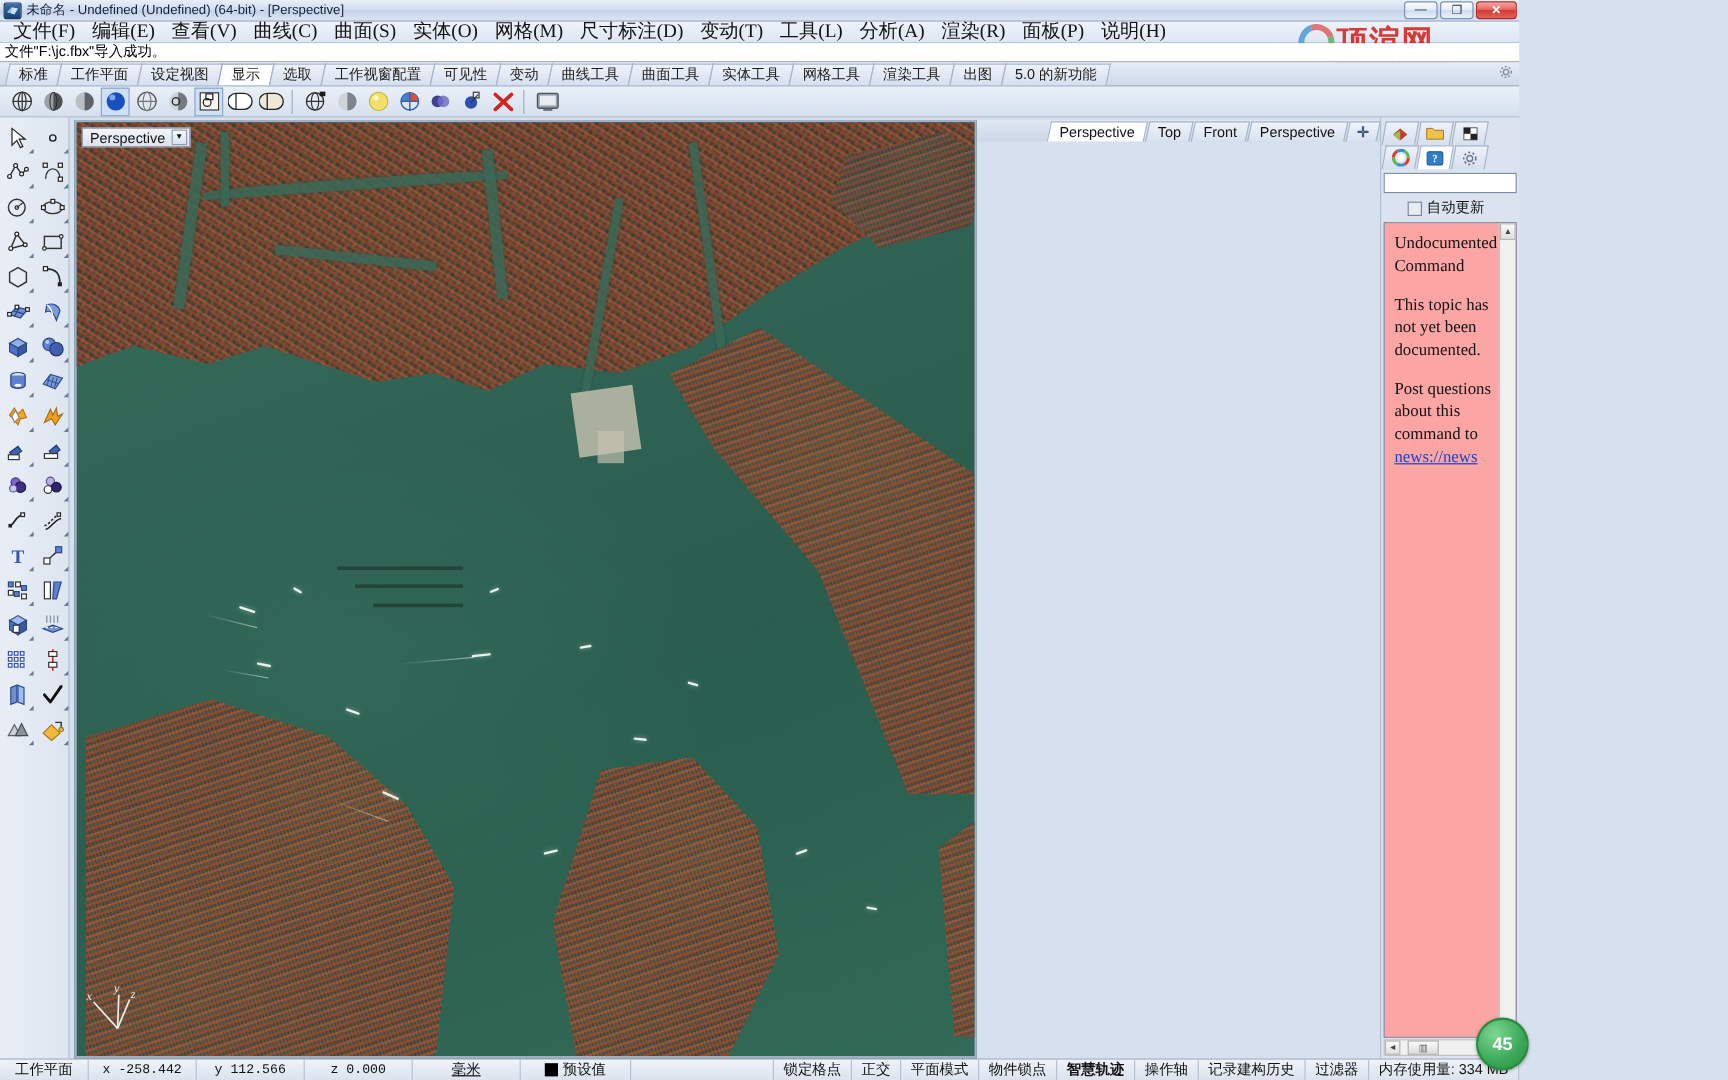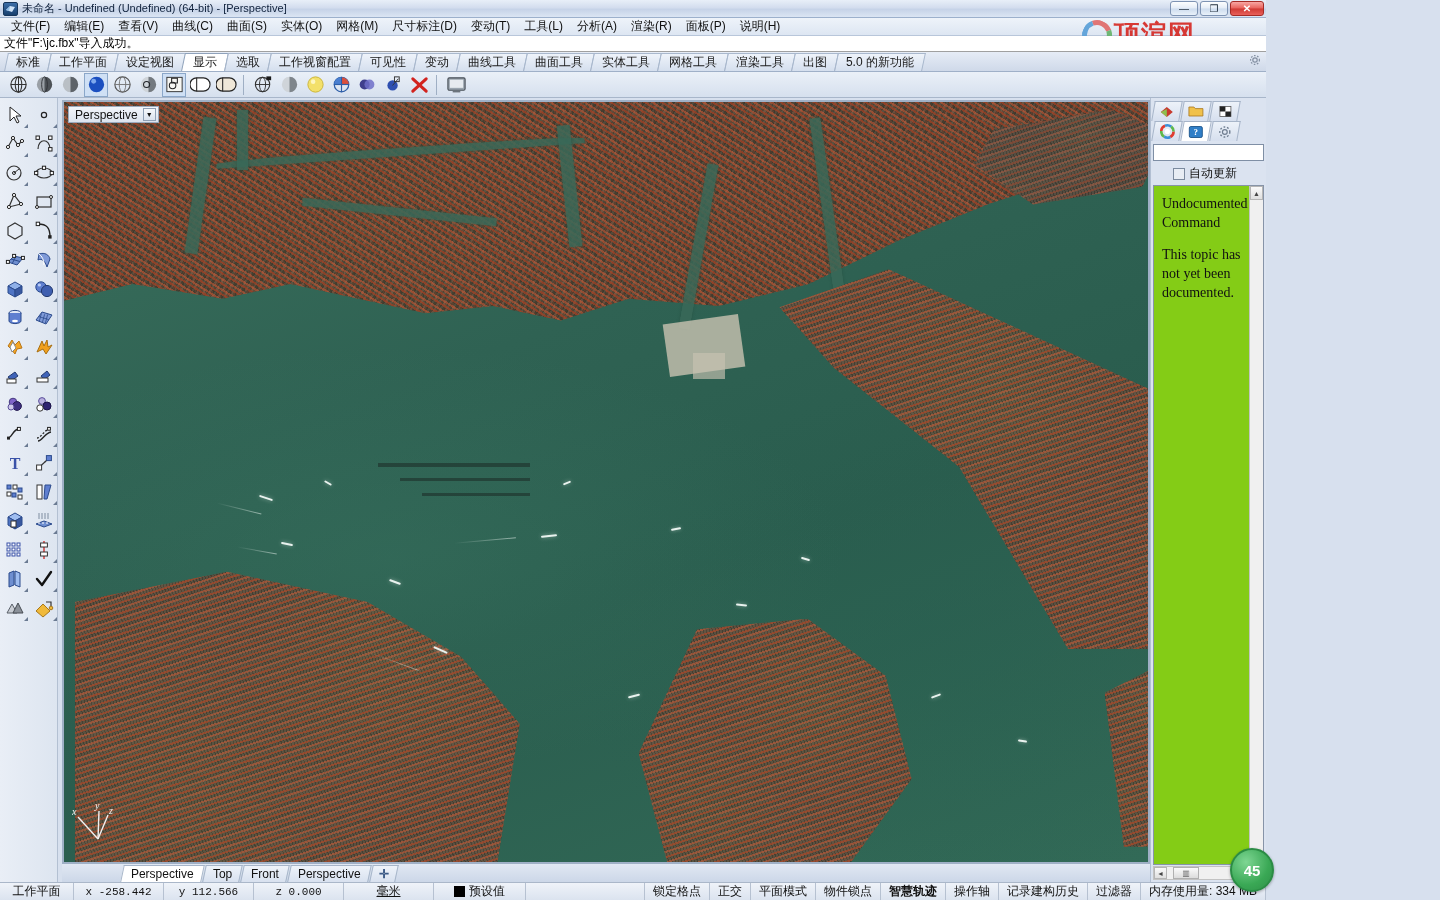--- a/index.html
+++ b/index.html
@@ -59,21 +59,21 @@
     color: #d9534f; letter-spacing: .5px;
   }
 
   
   .menubar {
     height: 18px; flex: 0 0 18px;
     background: linear-gradient(to bottom, #eef3fa, #dde6f2);
     display: flex; align-items: center; padding-left: 4px;
     border-bottom: 1px solid #b8c6da;
   }
-  .menu-item { padding: 1px 7px; font-size: 12px; color: #111; white-space: nowrap; cursor: default; }
+  .menu-item { padding: 1px 7px; font-size: 16px; color: #111; white-space: nowrap; cursor: default; font-family: Liberation Serif, serif; }
 
   
   .cmd-history {
     flex: 0 0 16px; height: 16px; background: #fff; border: 1px solid #a0a0a0;
     border-top: none; border-left: none; border-right: none;
     display: flex; align-items: center; padding-left: 4px;
     font-size: 12px; color: #000; position: relative;
   }
   .cmd-line {
     flex: 0 0 18px; height: 18px; background: #fff;
@@ -126,21 +126,21 @@
     display: grid; grid-template-columns: 29px 29px;
     align-content: start; padding-top: 2px;
   }
   .lbtn { width: 29px; height: 29px; display:flex; align-items:center; justify-content:center; position: relative; }
   .lbtn .corner {
     position: absolute; right: 1px; bottom: 1px;
     width: 0; height: 0; border-left: 4px solid transparent; border-bottom: 4px solid #6a7a92;
   }
 
   
-  .viewport-wrap { flex: 1 1 auto; display: flex; flex-direction: column; min-width: 0; padding: 2px 0 0 4px; }
+  .viewport-wrap { flex: 1 1 auto; display: flex; flex-direction: row; min-width: 0; padding: 2px 0 0 4px; }
   .viewport {
     flex: 1 1 auto; position: relative; overflow: hidden;
     border: 2px solid #9fb0c6; background: #2d5a4a;
   }
   .vp-label {
     position: absolute; left: 4px; top: 4px; z-index: 10;
     height: 17px; display: flex; align-items: center;
     background: linear-gradient(to bottom,#f2f5fa,#dbe3ee);
     border: 1px solid #9aa9bd; padding: 0 2px 0 6px; font-size: 12px; color: #111;
   }
@@ -176,21 +176,21 @@
     border-bottom: none; transform: skewX(-10deg);
   }
   .rp-tab > * { transform: skewX(10deg); }
   .rp-tab.active { background: #fff; }
   .rp-search {
     margin-top: 3px; height: 17px; background: #fff; border: 1px solid #7f8fa5;
   }
   .rp-check { display: flex; align-items: center; gap: 4px; margin-top: 4px; font-size: 12px; color: #111; margin-left: 20px; }
   .rp-check .box { width: 12px; height: 12px; border: 1px solid #7b8a9e; background: #e8edf4; }
   .rp-doc {
-    flex: 1 1 auto; margin-top: 3px; background: #84cc16; border: 1px solid #8794a8;
+    flex: 1 1 auto; margin-top: 3px; background: #fca5a5; border: 1px solid #8794a8;
     display: flex; min-height: 0; position: relative; overflow: hidden;
   }
   .rp-doc-text {
     flex: 1 1 auto; padding: 8px 4px 4px 8px; overflow: hidden;
     font-family: "Liberation Serif", serif; font-size: 14px; line-height: 19px; color: #111;
   }
   .rp-doc-text p { margin-bottom: 13px; }
   .rp-doc-text a { color: #1a44c8; text-decoration: underline; }
   .rp-vscroll {
     flex: 0 0 14px; width: 14px; background: #f0f0f0; border-left: 1px solid #c2c2c2;
@@ -943,20 +943,24 @@
 
       <label class="rp-check">
         <span class="box"></span>
         <span>自动更新</span>
       </label>
 
       <div class="rp-doc">
         <div class="rp-doc-text">
           <p>Undocumented Command</p>
           <p>This topic has not yet been documented.</p>
+          <p>
+            <span>Post questions about this command to</span>
+            <a href="#">news://news</a>
+          </p>
         </div>
         <div class="rp-vscroll">
           <div class="arw">▲</div>
         </div>
       </div>
 
       <div class="rp-hscroll">
         <div class="arw">◄</div>
         <div class="thumb">▥</div>
         <div class="arw" style="margin-left:auto">►</div>

